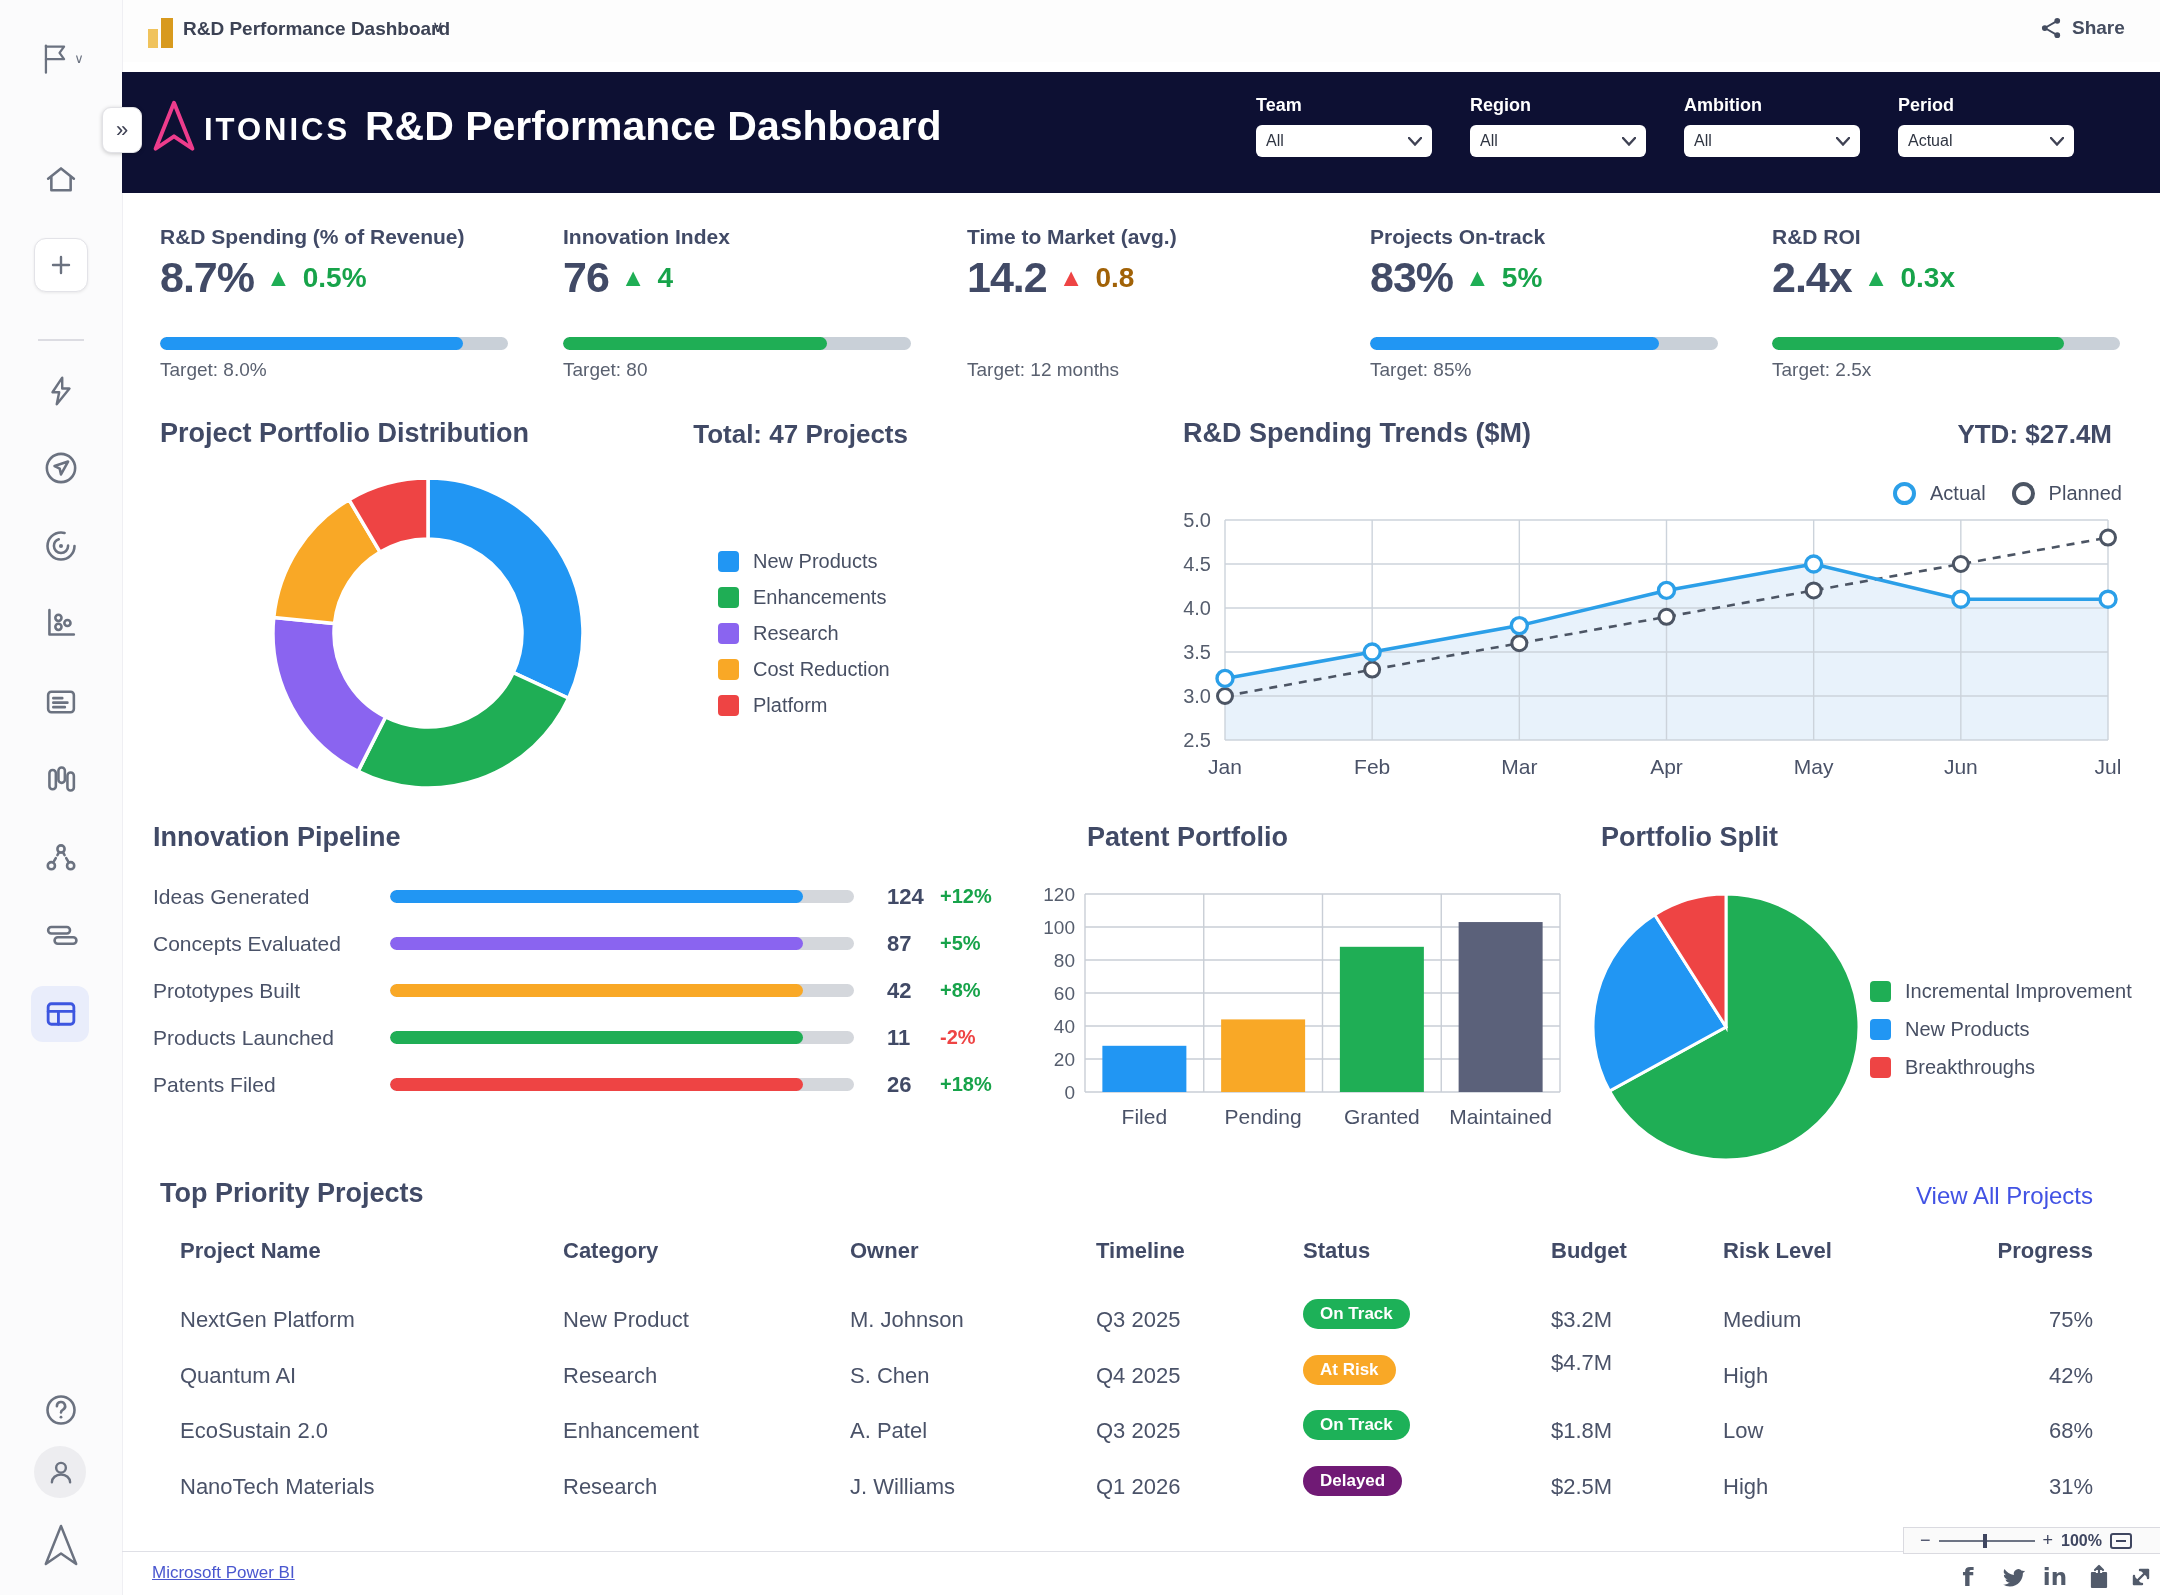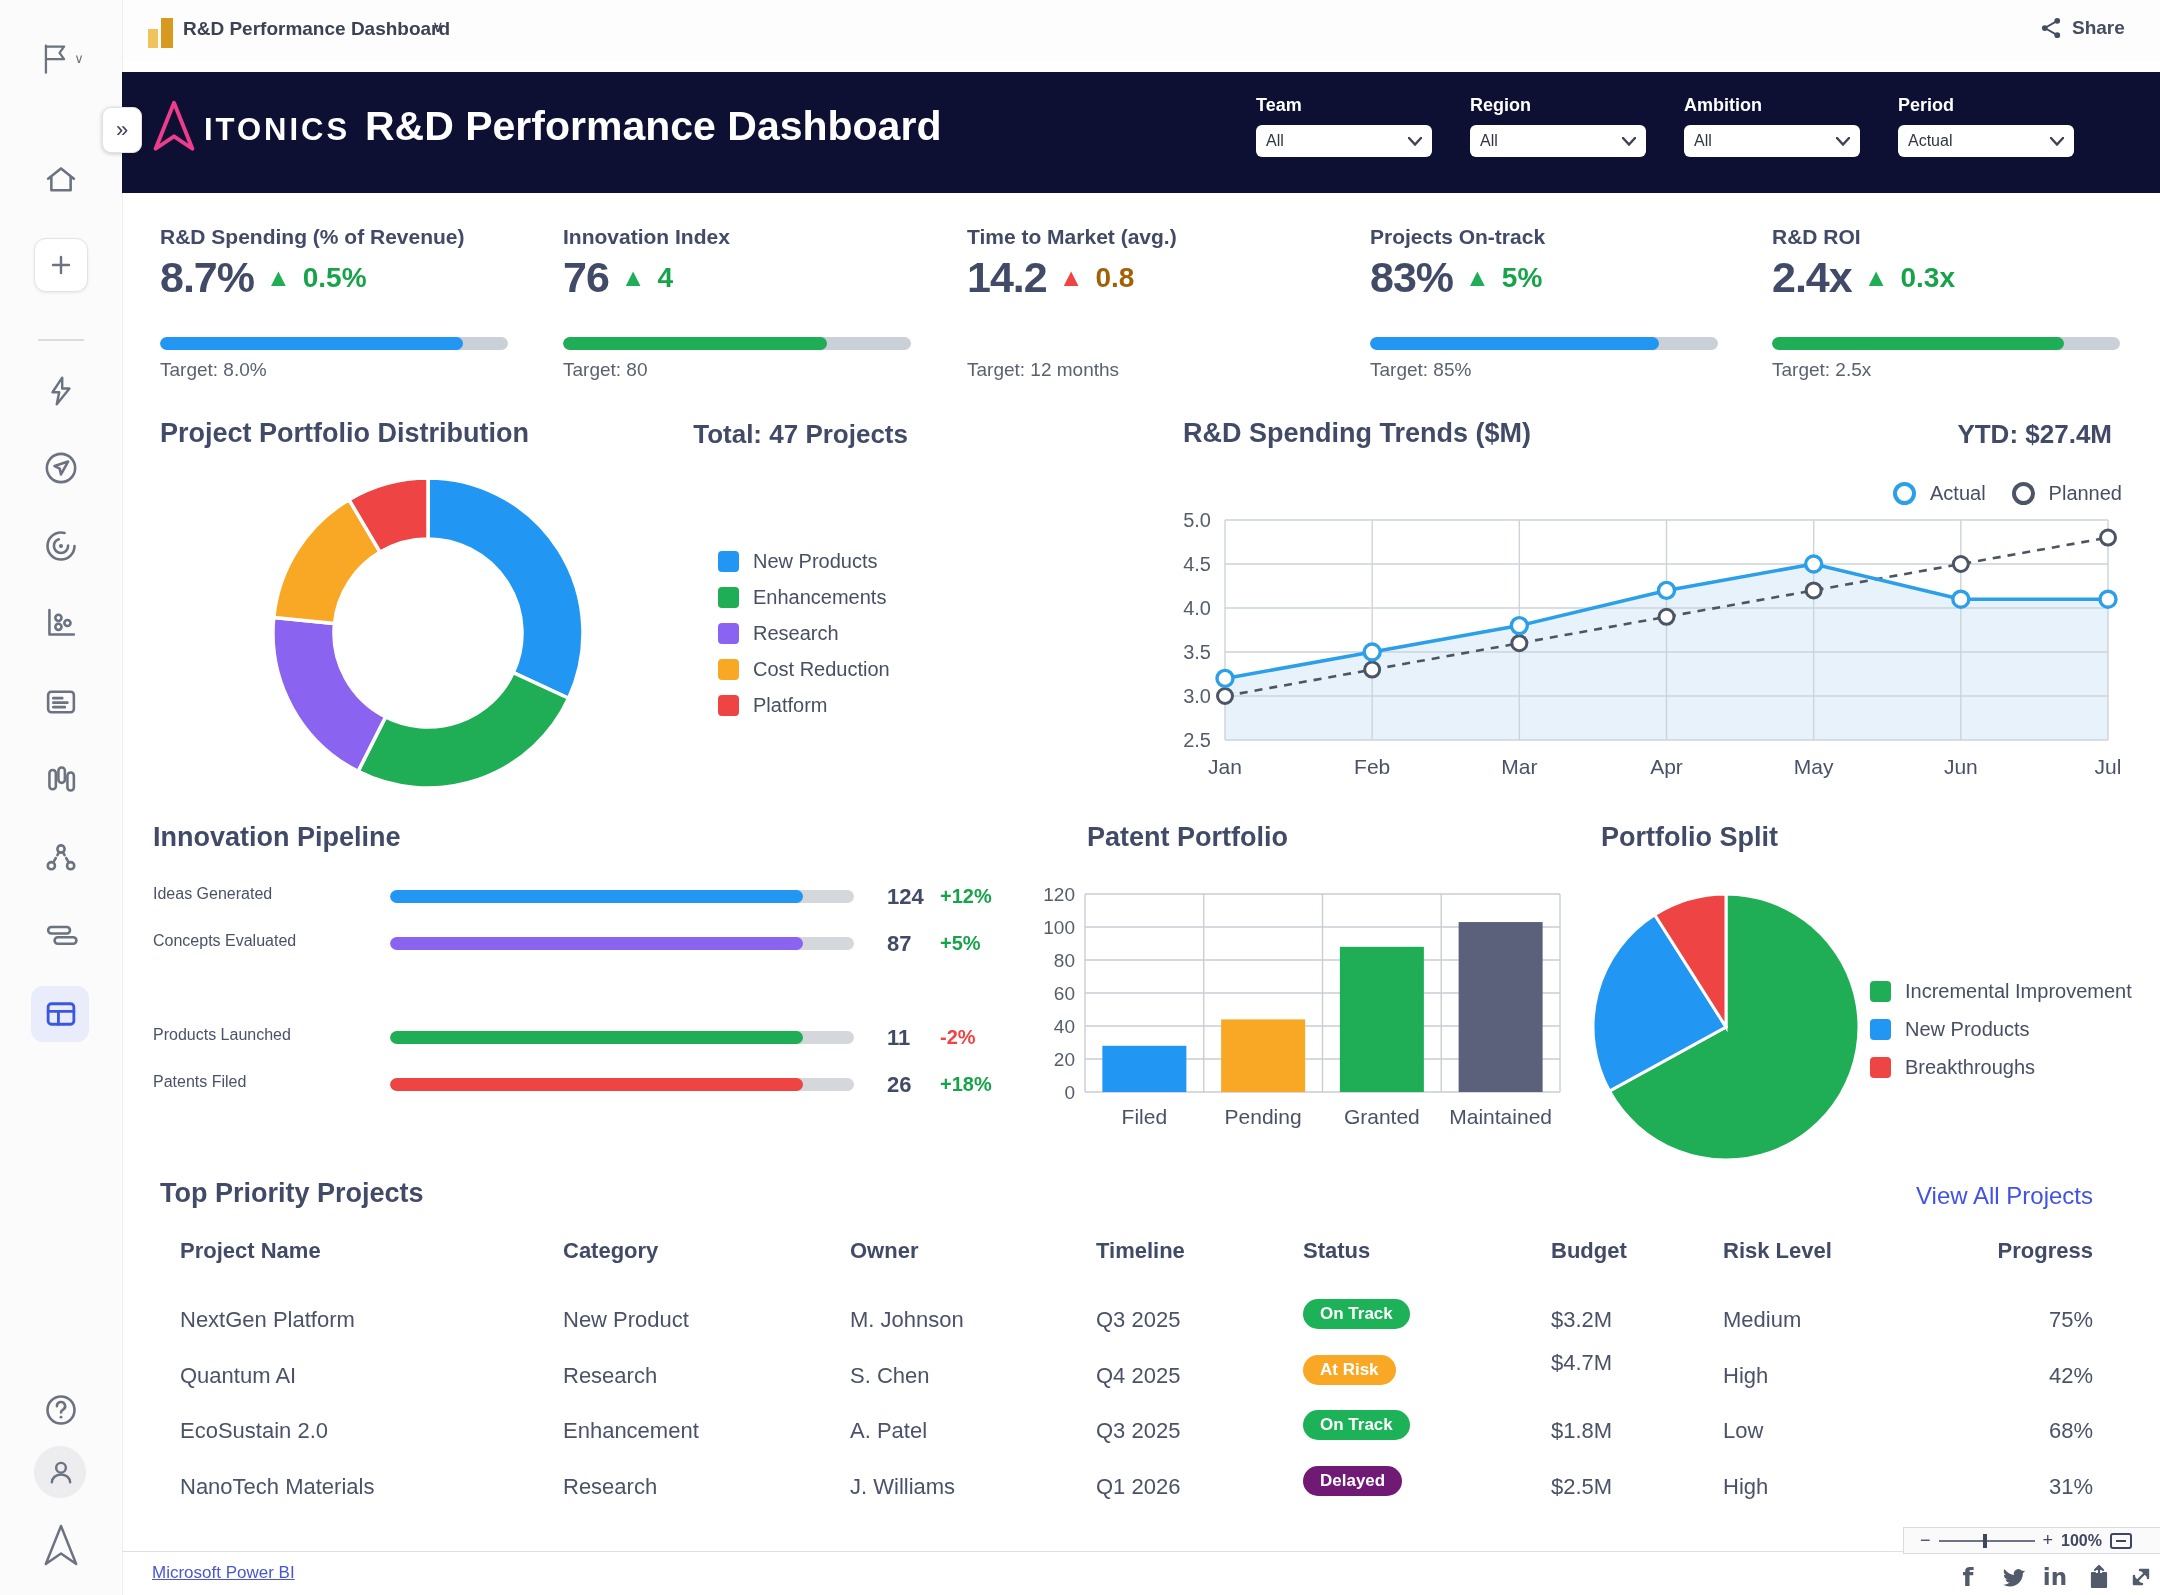--- a/index.html
+++ b/index.html
@@ -42,21 +42,21 @@
   .sec-title{font-size:27px;font-weight:700;color:#414a66;}
   .sec-side{font-size:26px;font-weight:600;color:#414a66;}
   
   .lg-item{display:flex;align-items:center;gap:14px;height:36px;}
   .lg-sw{width:21px;height:21px;border-radius:4px;flex:0 0 auto;}
   .lg-label{font-size:20px;color:#474f63;}
   #line-legend{display:flex;align-items:center;gap:14px;}
   .ring{width:15px;height:15px;border-radius:50%;border:4px solid #888;background:#fff;}
   
   .pipe-row{position:absolute;left:0;height:47px;width:880px;}
-  .pipe-label{position:absolute;left:13px;top:11px;font-size:16px;color:#4a5268;}
+  .pipe-label{position:absolute;left:13px;top:11px;font-size:21px;color:#4a5268;}
   .pipe-track{position:absolute;left:250px;top:16px;width:464px;height:13px;background:#d4d7dc;border-radius:7px;overflow:hidden;}
   .pipe-fill{height:100%;border-radius:7px;}
   .pipe-val{position:absolute;left:747px;top:10px;font-size:22px;font-weight:700;color:#414a66;}
   .pipe-delta{position:absolute;left:800px;top:11px;font-size:20px;font-weight:600;}
   
   #tbl{left:122px;top:1165px;width:2038px;height:360px;}
   .th{position:absolute;font-size:22px;font-weight:700;color:#414a66;}
   .td{position:absolute;font-size:22px;color:#4a5268;}
   .trow{position:absolute;left:0;width:2038px;height:56px;}
   .pill{display:inline-block;padding:5px 17px;border-radius:16px;color:#fff;font-size:17px;font-weight:600;}
@@ -398,20 +398,28 @@
       <span class="pipe-delta" style="color: rgb(23, 163, 74);">+12%</span>
     </div>
     <div class="pipe-row" style="top:47px">
       <span class="pipe-label">Concepts Evaluated</span>
       <div class="pipe-track">
           <div class="pipe-fill" style="width: 89%; background: rgb(138, 100, 240);"></div>
         </div>
       <span class="pipe-val">87</span>
       <span class="pipe-delta" style="color: rgb(23, 163, 74);">+5%</span>
     </div>
+    <div class="pipe-row" style="top:94px">
+      <span class="pipe-label">Prototypes Built</span>
+      <div class="pipe-track">
+          <div class="pipe-fill" style="width: 89%; background: rgb(249, 168, 38);"></div>
+        </div>
+      <span class="pipe-val">42</span>
+      <span class="pipe-delta" style="color: rgb(23, 163, 74);">+8%</span>
+    </div>
     <div class="pipe-row" style="top:141px">
       <span class="pipe-label">Products Launched</span>
       <div class="pipe-track">
           <div class="pipe-fill" style="width: 89%; background: rgb(31, 174, 85);"></div>
         </div>
       <span class="pipe-val">11</span>
       <span class="pipe-delta" style="color: rgb(238, 68, 68);">-2%</span>
     </div>
     <div class="pipe-row" style="top:188px">
       <span class="pipe-label">Patents Filed</span>

